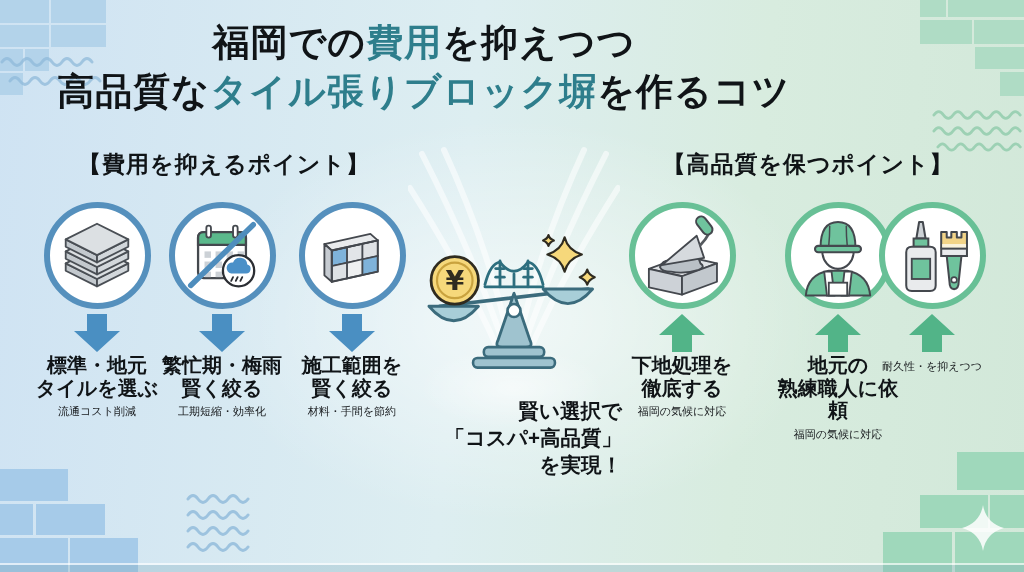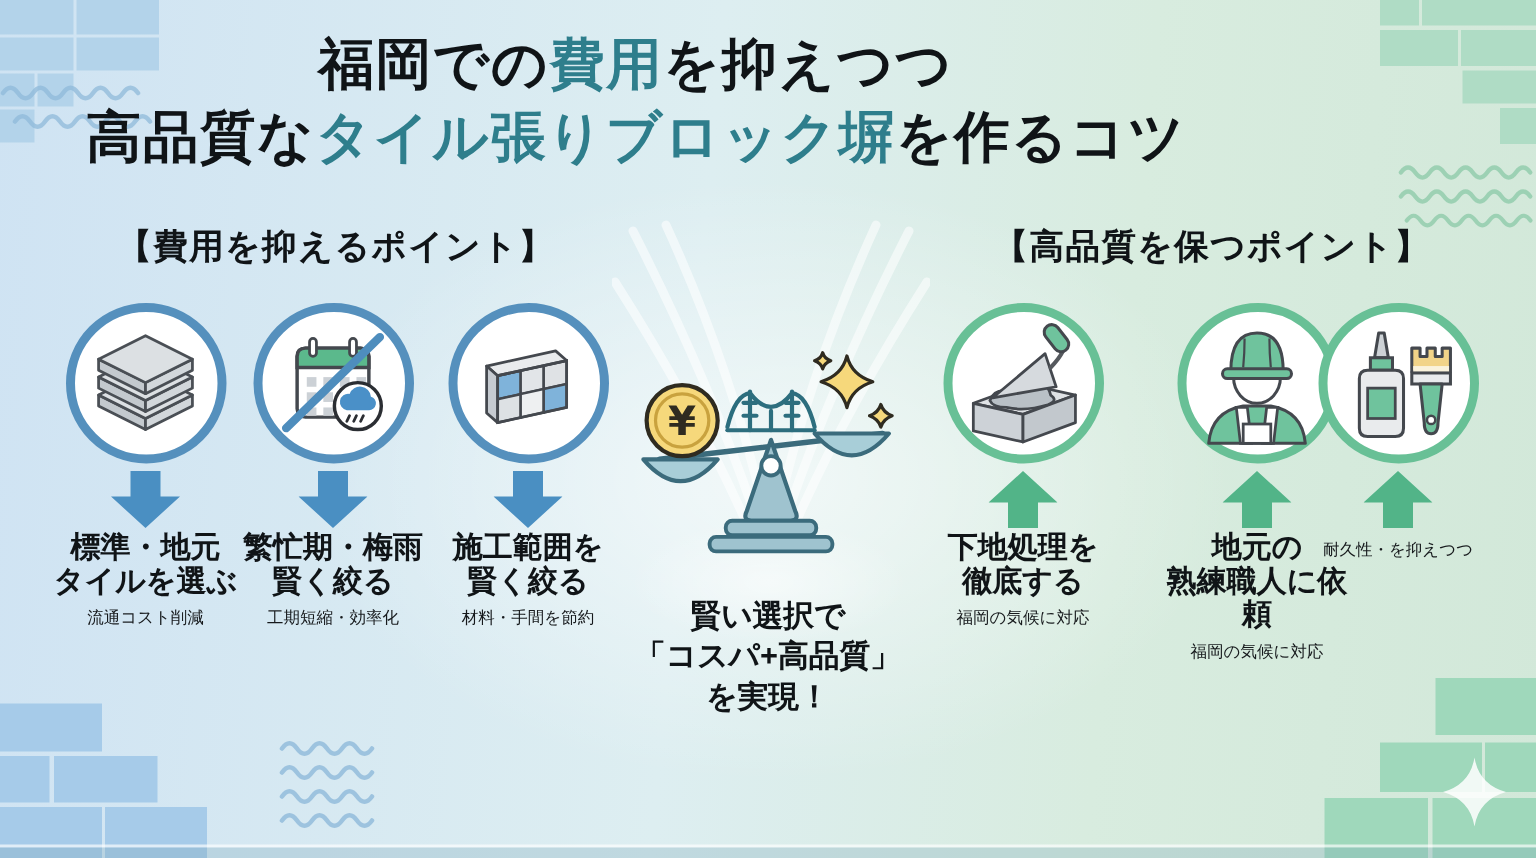--- a/index.html
+++ b/index.html
@@ -21,21 +21,21 @@
   .col{position:absolute;top:202px;width:128px;text-align:center;}
   .circle{width:95px;height:95px;border-radius:50%;background:#ffffff;margin:0 auto;
           display:flex;align-items:center;justify-content:center;}
   .circle.blue{border:6px solid #5590bd;}
   .circle.green{border:6px solid #68c096;}
   .circle svg{width:92px;height:92px;}
   .arrow-wrap{height:40px;margin-top:5px;}
   .item-title{font-weight:800;font-size:20px;line-height:1.13;color:#101417;white-space:pre-line;margin-top:0;}
   .item-sub{font-weight:400;font-size:11px;color:#16191c;margin-top:5px;}
   
-  #caption{position:absolute;left:402px;top:397px;width:220px;text-align:center;
+  #caption{position:absolute;left:402px;top:397px;width:220px;text-align:right;
            font-weight:800;font-size:20.5px;line-height:1.32;color:#101417;white-space:pre-line;}
   #rays{position:absolute;left:408px;top:146px;}
   #scale{position:absolute;left:422px;top:233px;}
   #base-glow{position:absolute;left:380px;top:340px;width:265px;height:120px;
              background:radial-gradient(ellipse 50% 50% at 50% 40%,rgba(255,255,255,0.55),rgba(255,255,255,0) 70%);}
   .wave{position:absolute;}
   #bottom-line{position:absolute;left:0;top:563px;width:1024px;height:2px;background:rgba(255,255,255,0.65);}
   #bottom-strip{position:absolute;left:0;top:565px;width:1024px;height:7px;background:rgba(125,170,185,0.30);}
 </style>
 </head>

